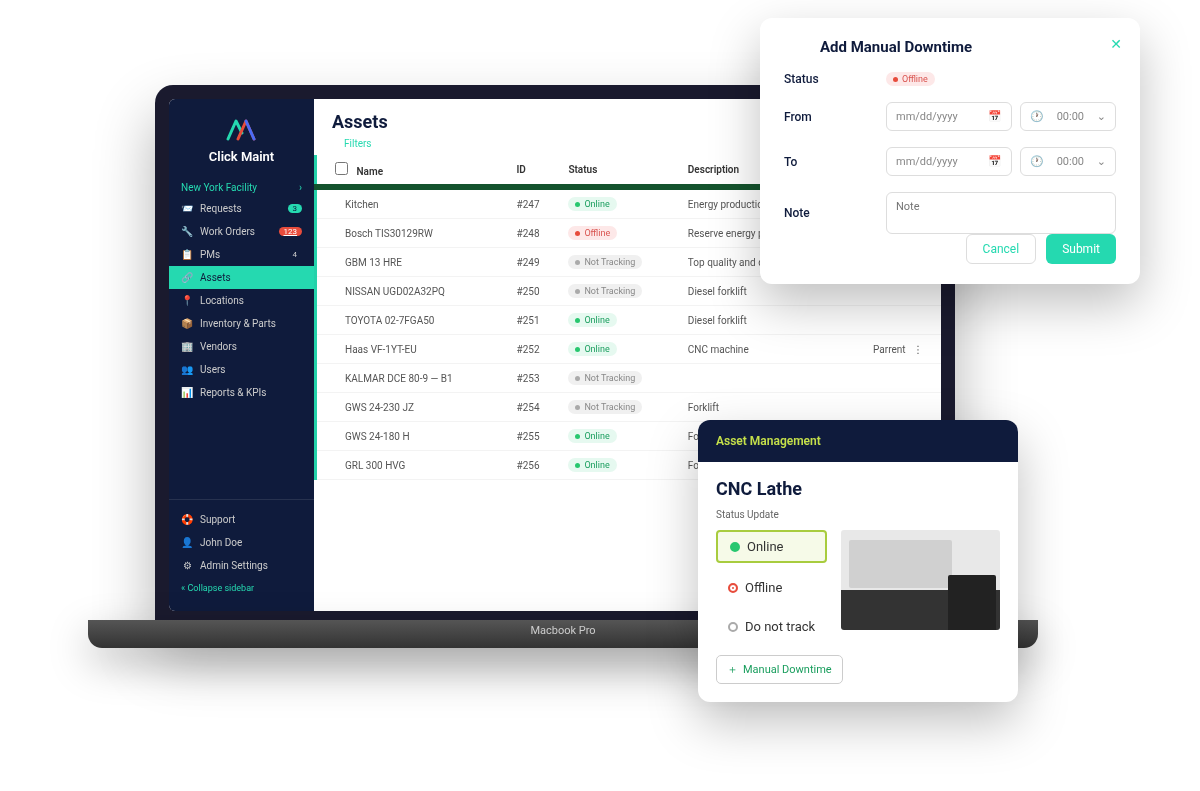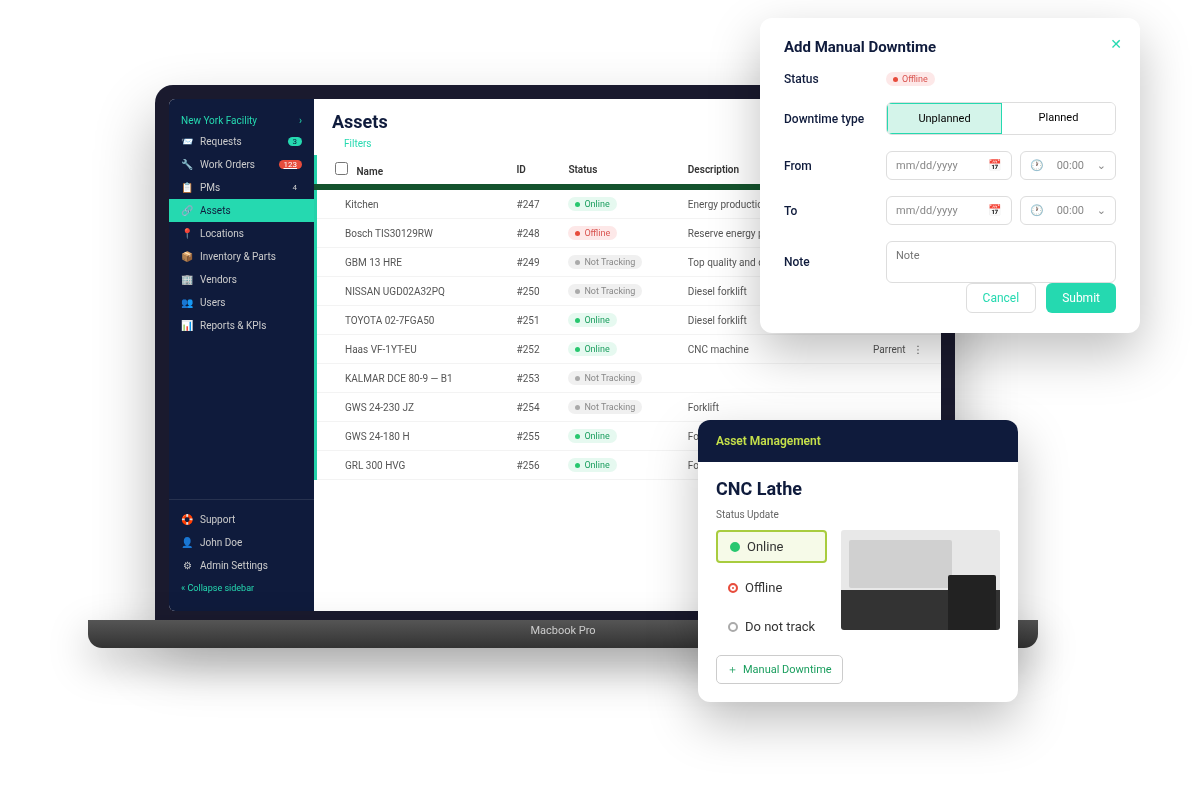--- a/index.html
+++ b/index.html
@@ -43,21 +43,21 @@
 .status-pill.offline { background: #fde8e8; color: #d9534f; }
 .status-pill.nottracking { background: #f0f0f0; color: #888; }
 .dot { width: 5px; height: 5px; border-radius: 50%; display: inline-block; }
 .dot.green { background: #28c76f; }
 .dot.red { background: #e74c3c; }
 .dot.grey { background: #aaa; }
 .parrent-cell { text-align: right; color: #aaa; padding-right: 18px !important; }
 
 
 .modal-downtime { position: absolute; right: 60px; top: 18px; width: 380px; background: #fff; border-radius: 12px; padding: 20px 24px; box-shadow: 0 20px 50px rgba(0,0,0,0.25); z-index: 20; }
-.modal-title { font-size: 15px; font-weight: 700; color: #0f1b3c; }
+.modal-title { font-size: 15px; font-weight: 700; color: #0f1b3c; margin-left: 36px; }
 .close-x { position: absolute; right: 18px; top: 18px; color: #25d9b0; cursor: pointer; font-size: 14px; }
 .form-row { display: flex; align-items: center; margin-top: 16px; gap: 12px; }
 .form-label { width: 90px; font-size: 12px; color: #0f1b3c; font-weight: 500; }
 .form-controls { flex: 1; display: flex; gap: 8px; }
 .toggle-group { display: flex; border: 1px solid #ddd; border-radius: 6px; overflow: hidden; flex: 1; }
 .toggle-btn { flex: 1; padding: 8px; font-size: 11px; text-align: center; cursor: pointer; background: #fff; }
 .toggle-btn.selected { background: #d4f4ea; border: 2px solid #25d9b0; margin: -1px; }
 .date-input, .time-input, .note-input { border: 1px solid #ddd; border-radius: 6px; padding: 7px 9px; font-size: 11px; color: #888; display: flex; align-items: center; gap: 6px; }
 .date-input { flex: 1.4; justify-content: space-between; }
 .time-input { flex: 1; justify-content: space-between; }
@@ -87,20 +87,28 @@
 .md-btn { margin-top: 14px; display: inline-flex; align-items: center; gap: 5px; border: 1px solid #ccc; padding: 6px 10px; border-radius: 5px; font-size: 11px; color: #1a9e5e; cursor: pointer; }
 .accent-border-left { border-left: 3px solid #24d2aa; }
 </style>
 </head>
 <body>
 
 <div class="laptop-frame">
   <div class="laptop-screen">
 
     <div class="sidebar">
+      <div class="logo-area">
+        <svg class="logo-svg" width="36" height="26" viewBox="0 0 36 26">
+          <path d="M4 22 L12 4 L18 16" stroke="#25d9b0" stroke-width="3" fill="none" stroke-linecap="round" stroke-linejoin="round"></path>
+          <path d="M14 22 L22 4 L30 22" stroke="#e74c3c" stroke-width="3" fill="none" stroke-linecap="round" stroke-linejoin="round"></path>
+          <path d="M22 4 L30 22" stroke="#4a6cf7" stroke-width="3" fill="none" stroke-linecap="round"></path>
+        </svg>
+        <div class="logo-text">Click Maint</div>
+      </div>
       <div class="facility">
         <span>New York Facility</span>
         <span>›</span>
       </div>
 
       <div id="nav-list">
           <div class="nav-item">
             <span class="nav-icon">📨</span>
             <span>Requests</span>
             <span class="nav-badge ">3</span>
@@ -265,29 +273,20 @@
   <div class="form-row">
     <div class="form-label">Status</div>
     <div class="form-controls">
       <span class="status-pill offline">
           <span class="dot red"></span>
           <span>Offline</span>
         </span>
     </div>
   </div>
 
-  <div class="form-row">
-    <div class="form-label">Downtime type</div>
-    <div class="form-controls">
-      <div class="toggle-group">
-        <div class="toggle-btn selected">Unplanned</div>
-        <div class="toggle-btn">Planned</div>
-      </div>
-    </div>
-  </div>
 
   <div class="form-row">
     <div class="form-label">From</div>
     <div class="form-controls">
       <div class="date-input">
           <span>mm/dd/yyyy</span>
           <span>📅</span>
         </div>
       <div class="time-input">
           <span>🕐</span>

